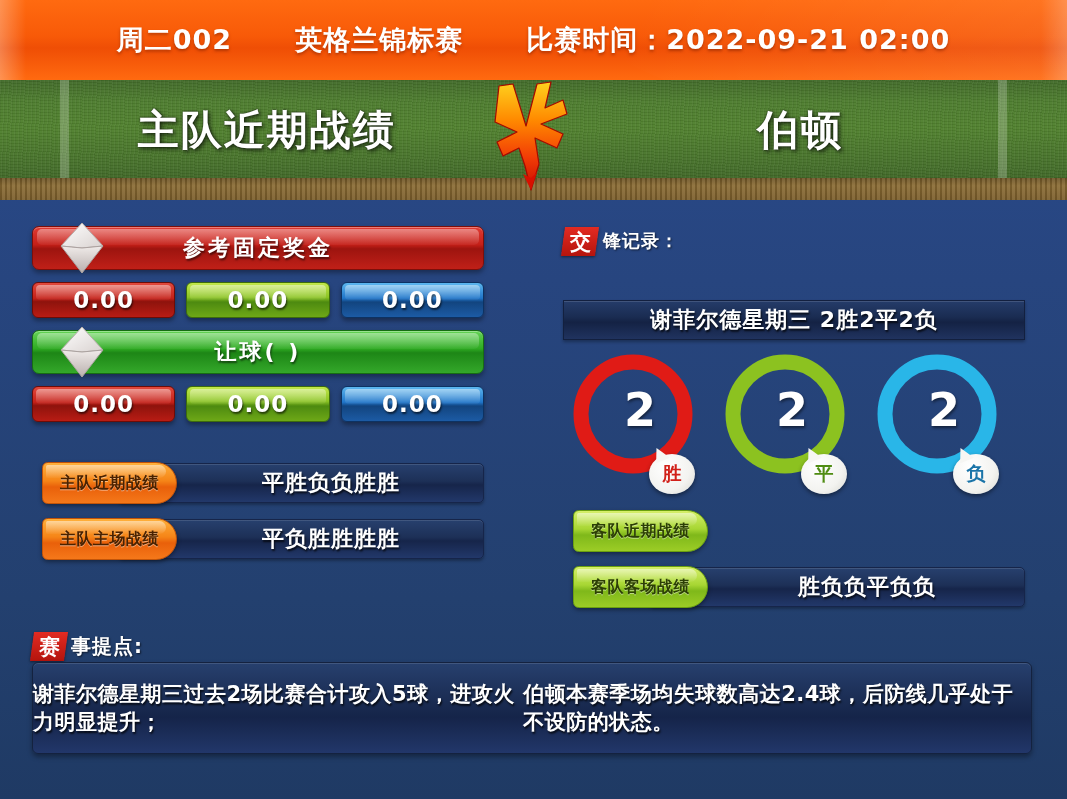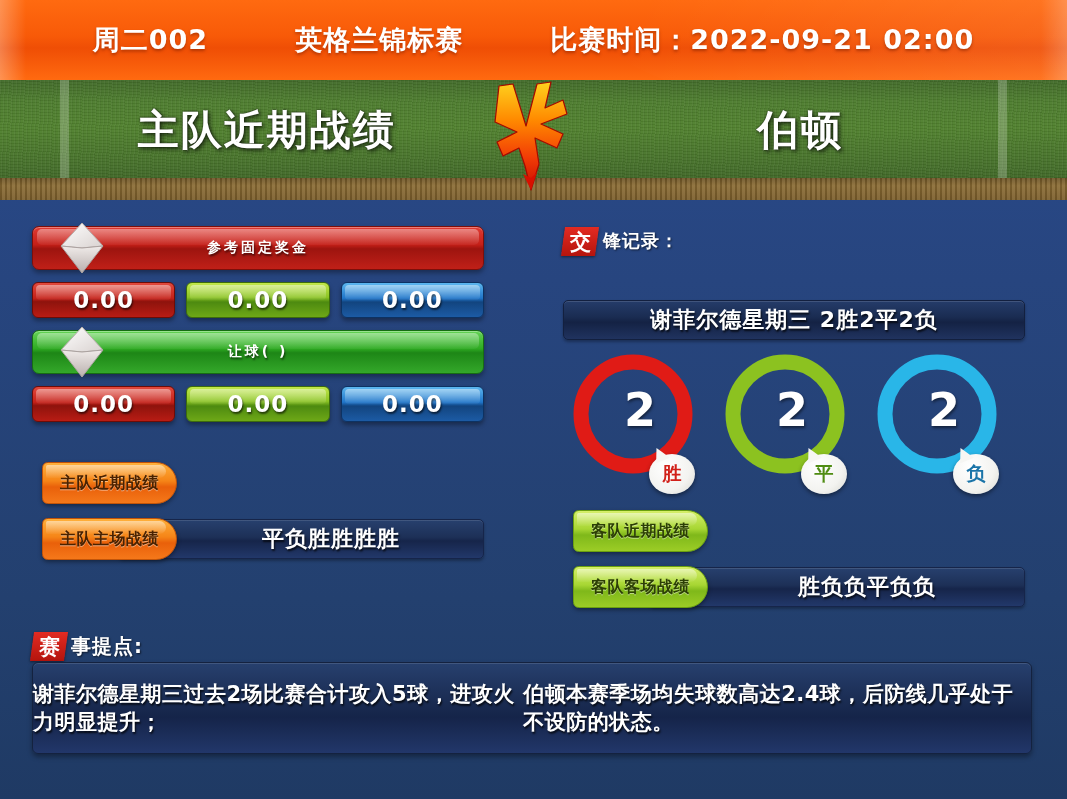--- a/index.html
+++ b/index.html
@@ -24,21 +24,21 @@
   }
   .banner::after {
     content:""; position:absolute; right:-120px; top:-180px;
     width: 520px; height: 360px; transform: rotate(24deg);
     background: linear-gradient(90deg, rgba(255,255,255,0.00), rgba(255,255,255,0.10));
     pointer-events:none;
   }
   .banner-inner {
     position: relative; z-index: 2;
     display: flex; align-items: center; justify-content: center;
-    gap: 87px;
+    gap: 63px;
     height: 100%;
     color: #fff;
     font-size: 27px;
     font-weight: bold;
     letter-spacing: 1px;
     text-shadow: 0 2px 3px rgba(120,30,0,.5);
     font-family: "DejaVu Sans", sans-serif;
   }
   .banner-edge-l, .banner-edge-r {
     position:absolute; top:0; width:26px; height:80px; z-index:3;
@@ -109,21 +109,21 @@
     border: 1px solid #176d12;
   }
   .sect-bar::before { 
     content:""; position:absolute; left:4px; right:4px; top:2px; height:16px;
     border-radius: 5px;
     background: linear-gradient(180deg, rgba(255,255,255,.40), rgba(255,255,255,.04));
     pointer-events:none;
   }
   .sect-bar .label {
     position: relative; z-index: 3;
-    color:#fff; font-size:14px; font-weight:bold;
+    color:#fff; font-size:22px; font-weight:bold;
     font-family:"DejaVu Sans", sans-serif; letter-spacing:3px;
     text-shadow: 1px 2px 2px rgba(0,0,0,.55);
   }
   .diamond {
     position:absolute; left: 26px; top: -6px; width: 46px; height: 54px; z-index:4;
   }
 
   
   .odds-row { display:flex; gap: 11px; margin-bottom: 12px; }
   .odds-btn {
@@ -202,21 +202,21 @@
     transform: skewX(-8deg);
     box-shadow: 0 1px 3px rgba(0,0,0,.5);
   }
   .red-badge i { display:block; transform: skewX(8deg); font-style: normal; }
   .rec-head .txt {
     color:#fff; font-size:18px; font-weight:bold;
     font-family:"DejaVu Sans", sans-serif; letter-spacing:1px;
     text-shadow: 1px 1px 2px rgba(0,0,0,.6);
   }
   .rec-bar {
-    height: 40px; border-radius: 5px;
+    height: 40px; border-radius: 0;
     background: linear-gradient(180deg,#253c6a 0%,#1a2c52 42%,#142244 56%,#20335f 100%);
     border: 1px solid #13203f;
     box-shadow: inset 0 1px 0 rgba(255,255,255,.13), 0 2px 3px rgba(0,0,0,.3);
     display:flex; align-items:center; justify-content:center;
     color:#fff; font-size: 22px; font-weight:bold;
     font-family:"DejaVu Sans", sans-serif; letter-spacing:1px;
     text-shadow: 1px 2px 2px rgba(0,0,0,.75);
     margin-top: 44px;
   }
 
@@ -351,20 +351,23 @@
 
       <div class="odds-row">
         <div class="odds-btn red">0.00</div>
         <div class="odds-btn green">0.00</div>
         <div class="odds-btn blue">0.00</div>
       </div>
 
       <div style="height:28px"></div>
 
       <div class="form-row">
+        <div class="form-bar">
+          <span class="val">平胜负负胜胜</span>
+        </div>
         <div class="form-tag orange">
           <span>主队近期战绩</span>
         </div>
       </div>
 
       <div class="form-row">
         <div class="form-bar">
           <span class="val">平负胜胜胜胜</span>
         </div>
         <div class="form-tag orange">

